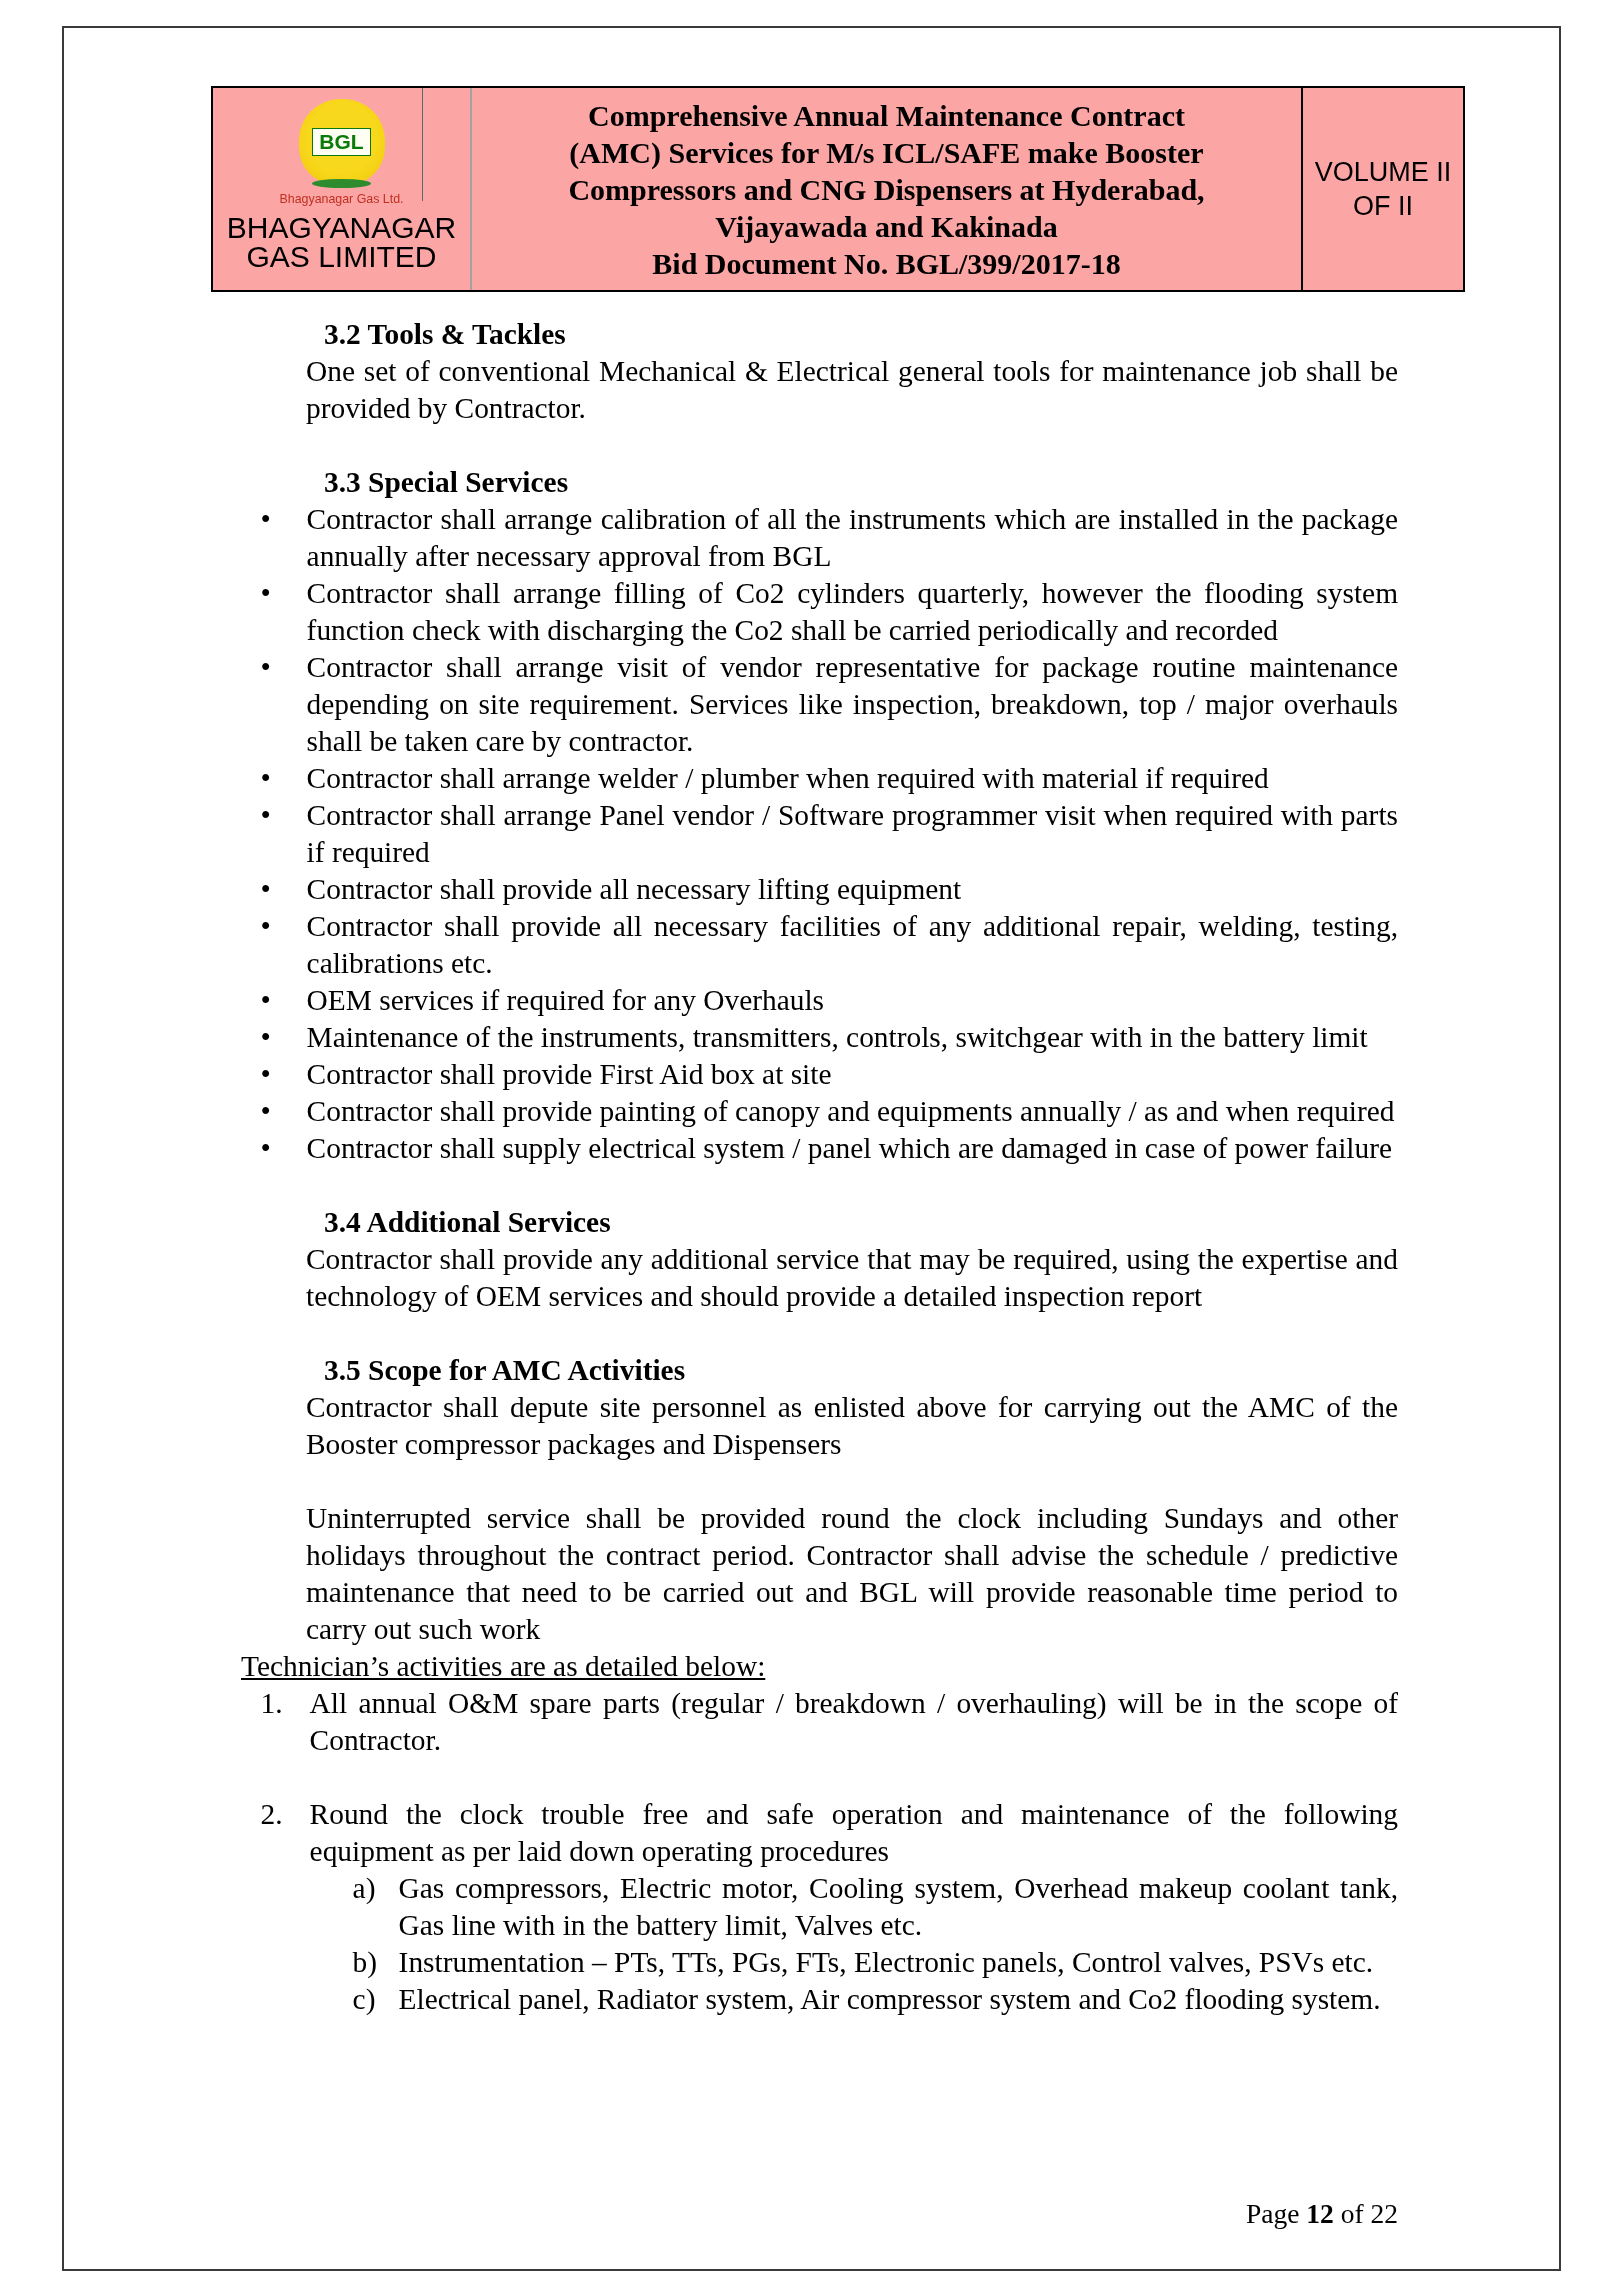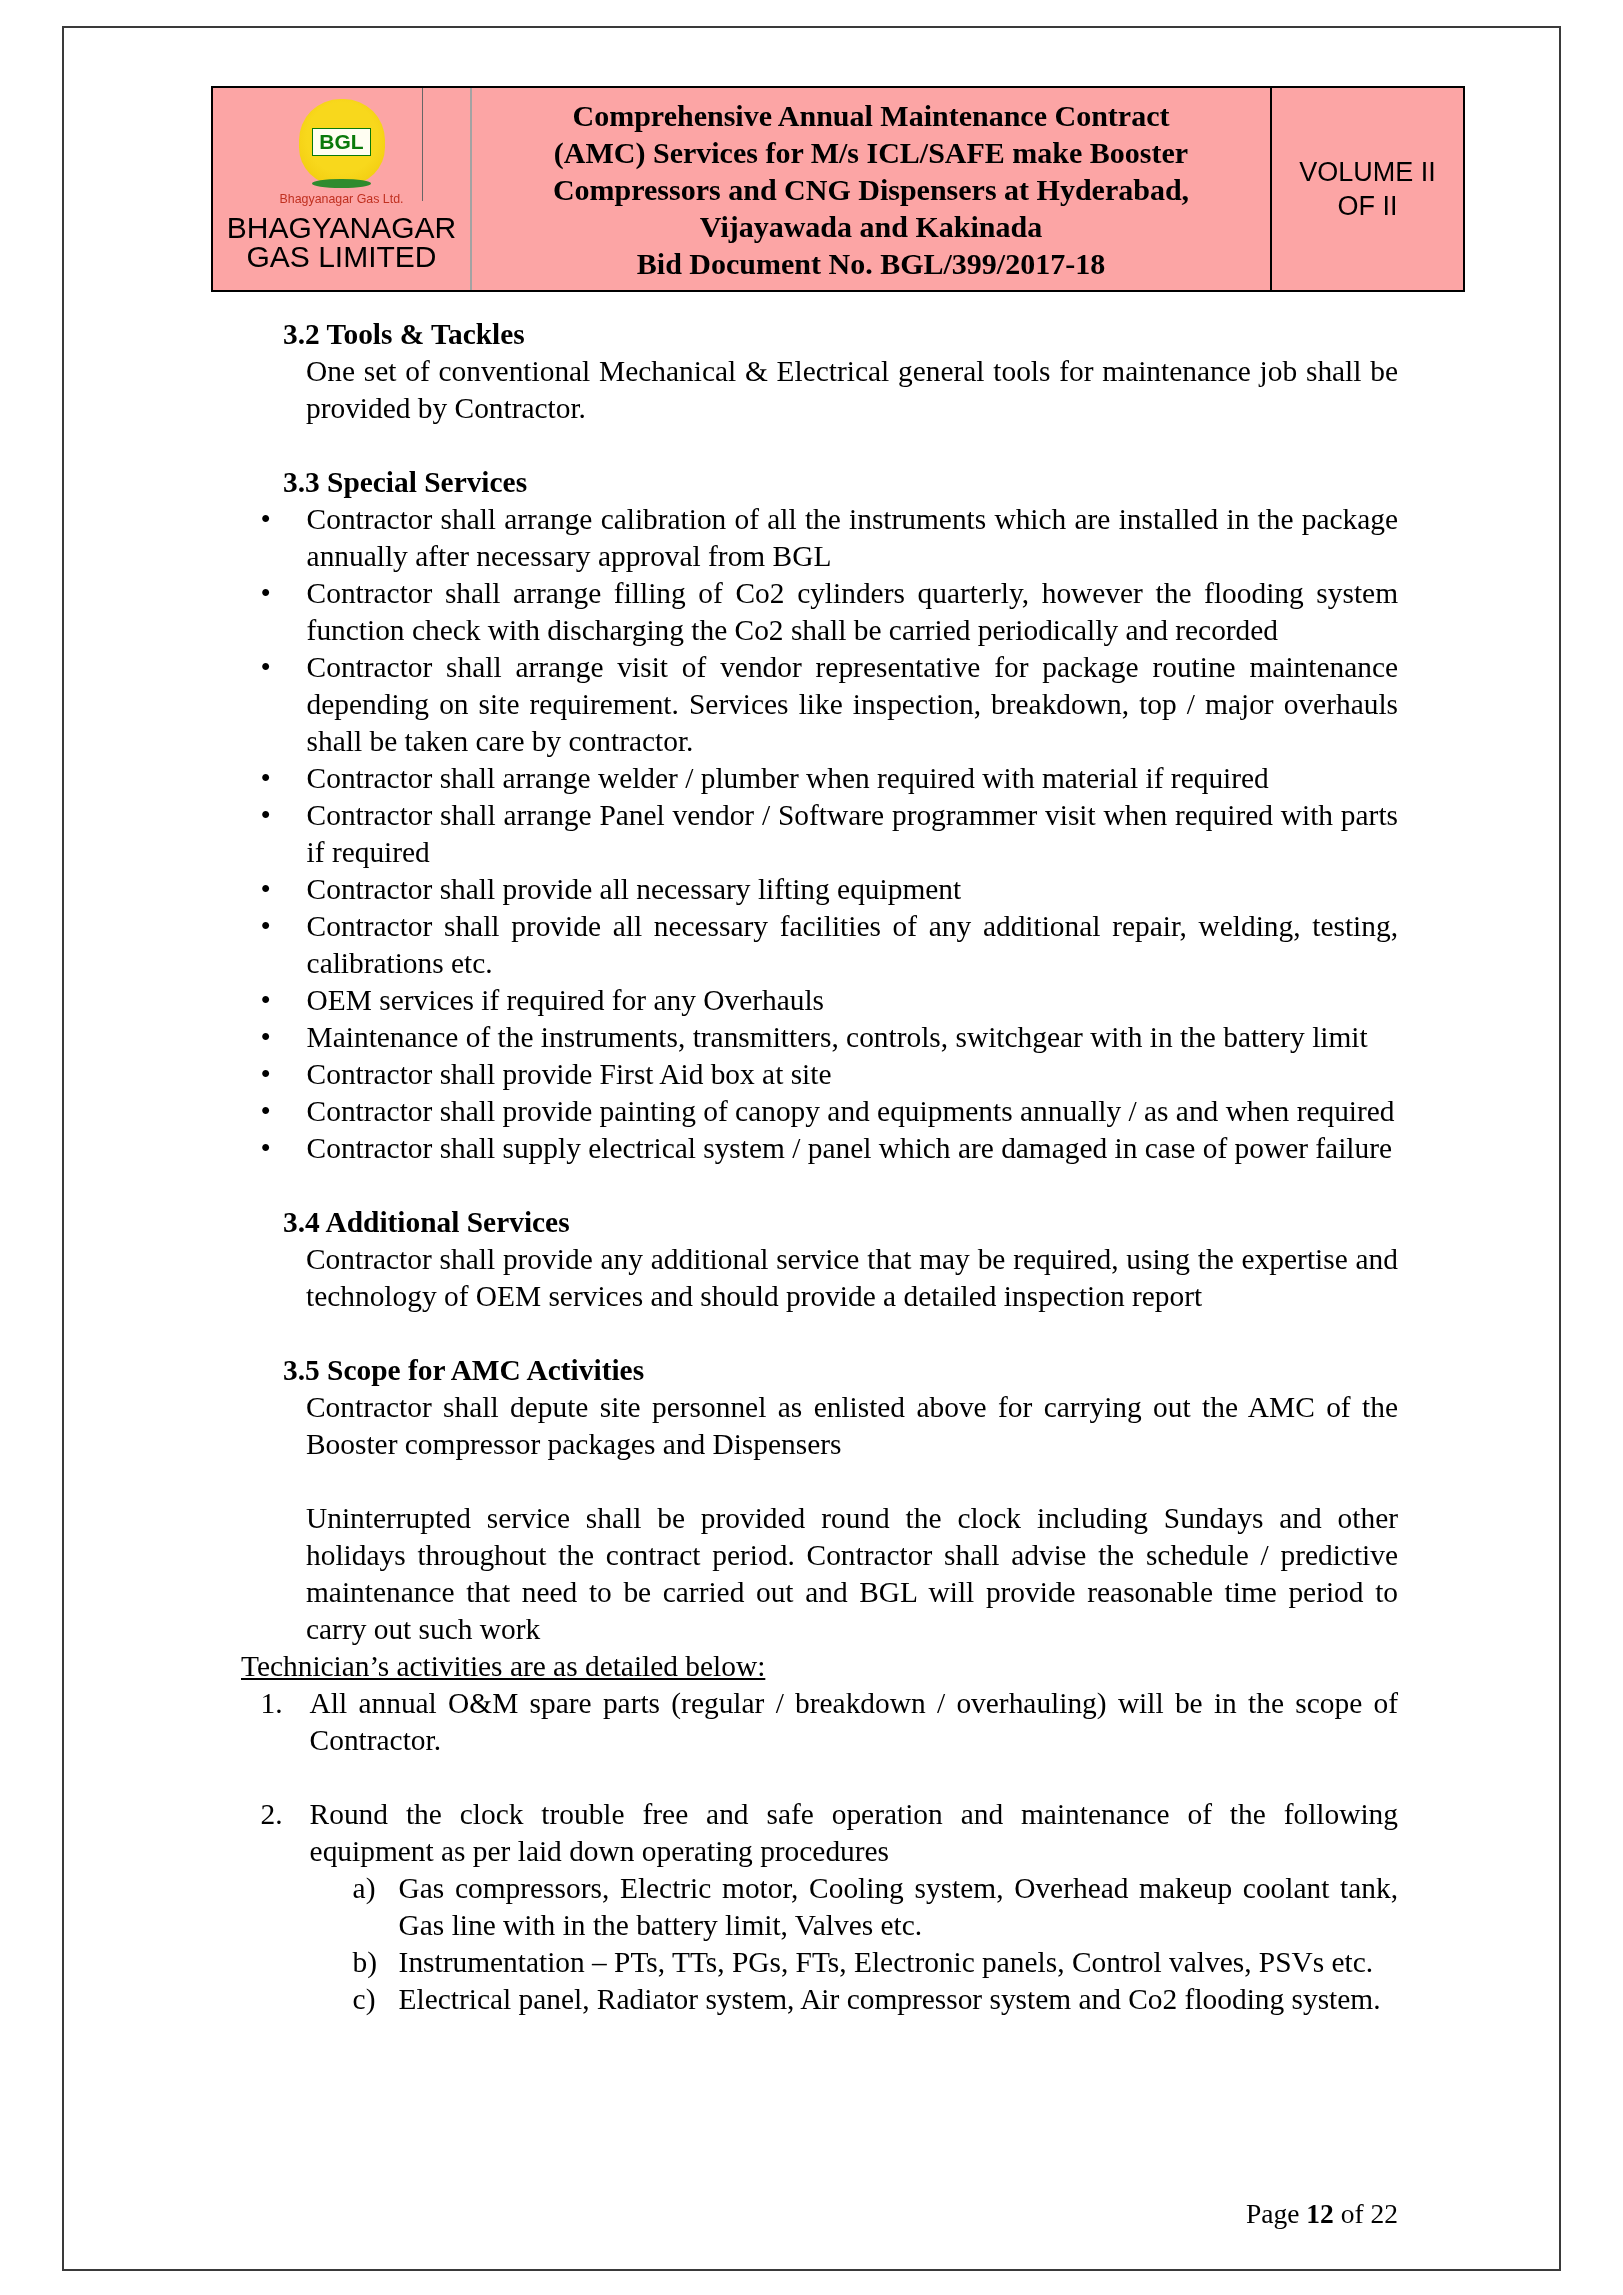--- a/index.html
+++ b/index.html
@@ -92,39 +92,39 @@
     border-right: 2px solid #000;
     padding: 9.2px 15.7px 7.9px 15.7px;
     text-align: center;
   }
   .title-line, .bid-no {
     font-weight: bold;
     font-size: 30px;
     line-height: 37px;
   }
   .volume-cell {
-    width: 191px;
+    width: 160px;
     display: flex;
     flex-direction: column;
     justify-content: center;
     align-items: center;
     font-family: "Liberation Sans", sans-serif;
     font-size: 27px;
     line-height: 34px;
   }
   
   .doc-body {
     margin: 23.6px 161px 0 177px;
     font-size: 29.4px;
     line-height: 37px;
   }
   .sec-heading {
     font-size: 29.4px;
     font-weight: bold;
-    margin-left: 42px;
+    margin-left: 83px;
   }
   .para {
     margin-left: 65px;
     text-align: justify;
   }
   .mt { margin-top: 37px; }
   .bullet-list { list-style: none; }
   .bullet-list li {
     display: flex;
     margin-left: 19.6px;

